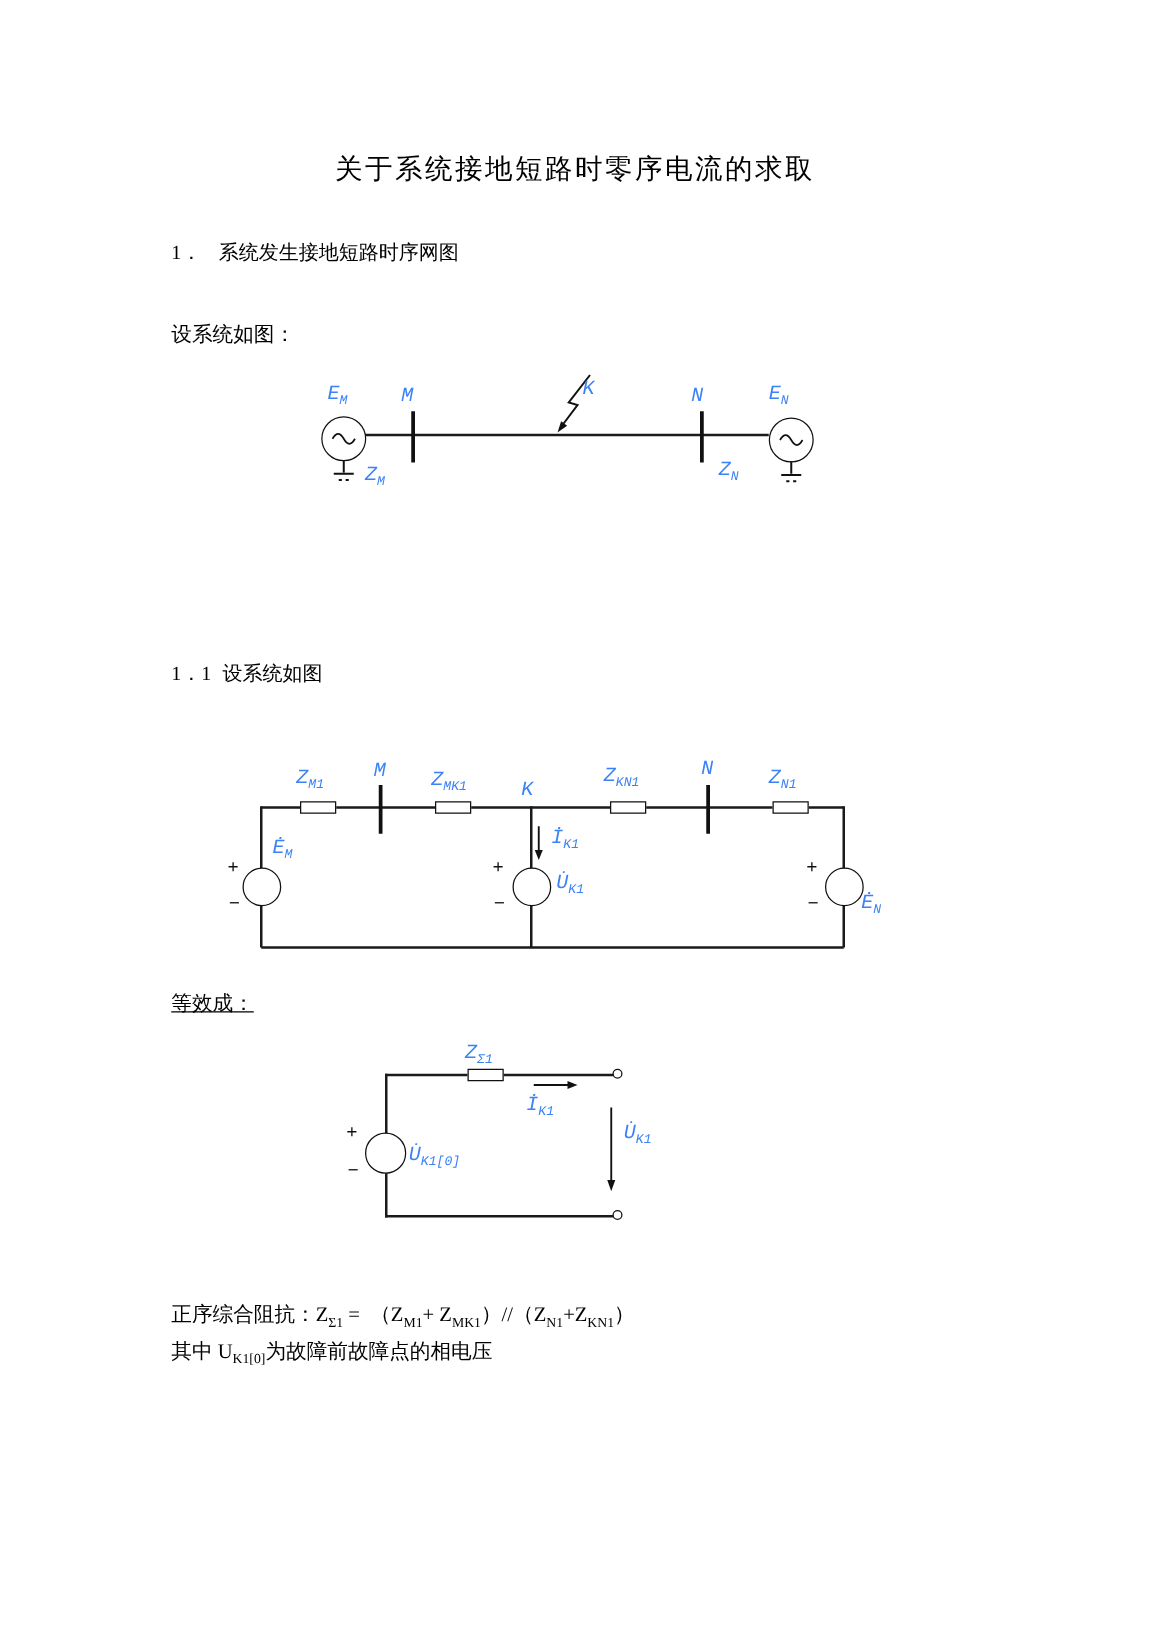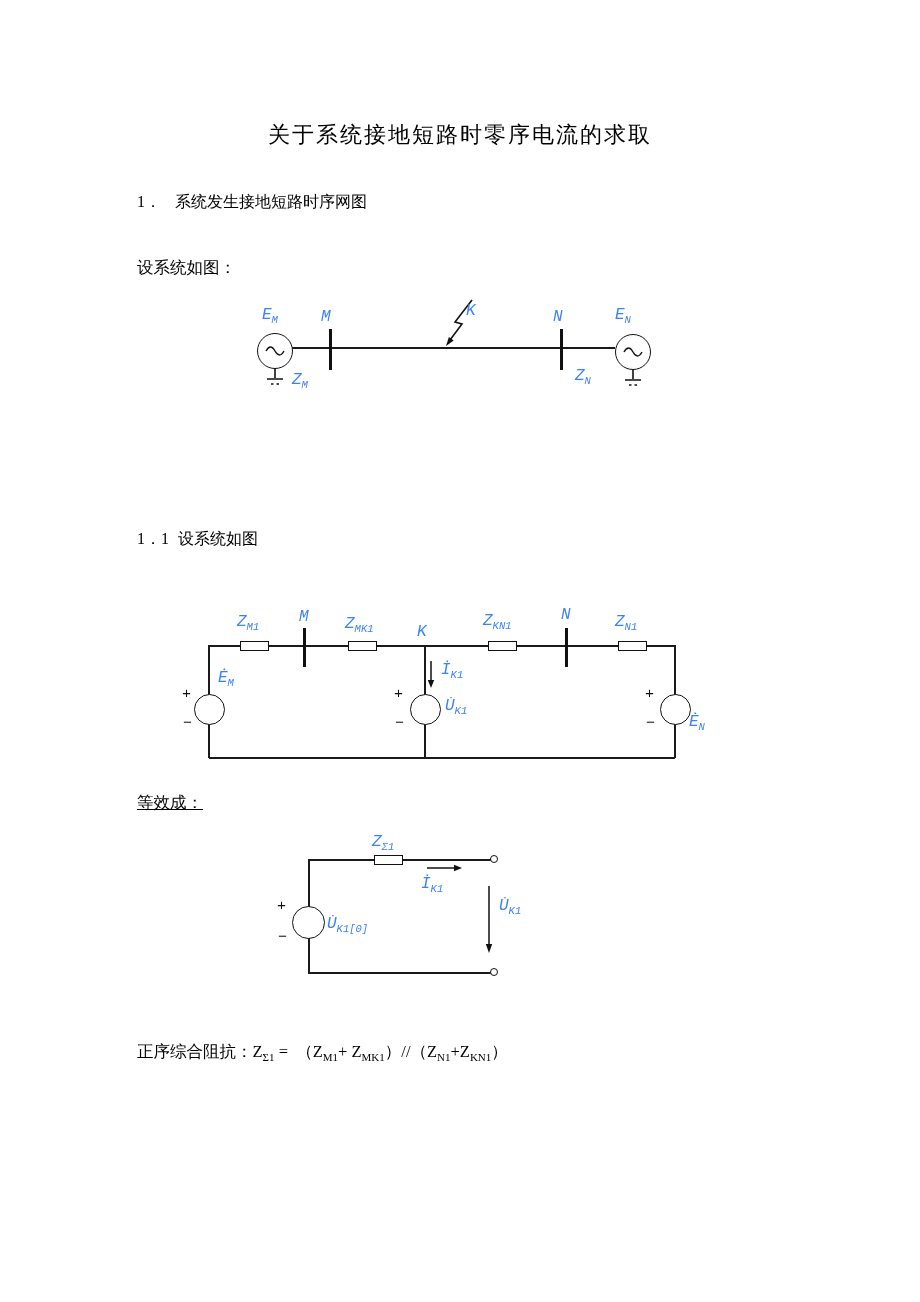--- a/index.html
+++ b/index.html
@@ -41,20 +41,21 @@
 
 
   <div class="h h2" style="top:529px;">
     <span>1．1</span><span class="gap"></span><span>设系统如图</span>
   </div>
 
   <div class="p" style="top:793px;text-decoration:underline;">等效成：</div>
 
   <div class="p" style="top:1000px;margin-top:42px;"><span>正序综合阻抗：Z</span><sub>Σ1</sub><span> =  （Z</span><sub>M1</sub><span>+ Z</span><sub>MK1</sub><span>）//（Z</span><sub>N1</sub><span>+Z</span><sub>KN1</sub><span>）</span></div>
 
+  <div class="p" style="top:1071px;"><span>其中 U</span><sub>K1[0]</sub><span>为故障前故障点的相电压</span></div>
 
   <div>
 
     <div class="wire" style="left:292px;top:347px;width:323px;height:1.5px;"></div>
 
     <div class="source" style="left:257px;top:333px;width:34px;height:34px;">
       <svg width="22" height="12" viewBox="0 0 22 12" style="position:static;">
         <path d="M2,6 Q6.5,-2 11,6 Q15.5,14 20,6" fill="none" stroke="#111" stroke-width="1.4"></path>
       </svg>
     </div>

